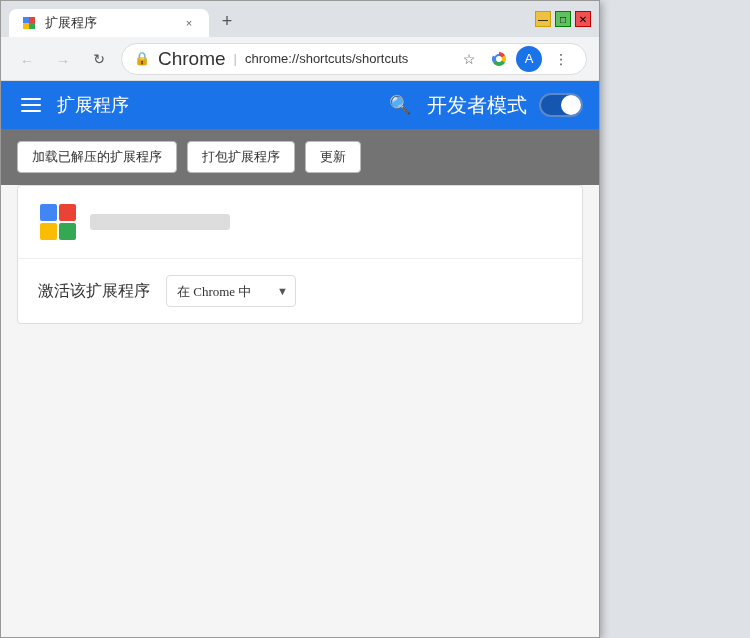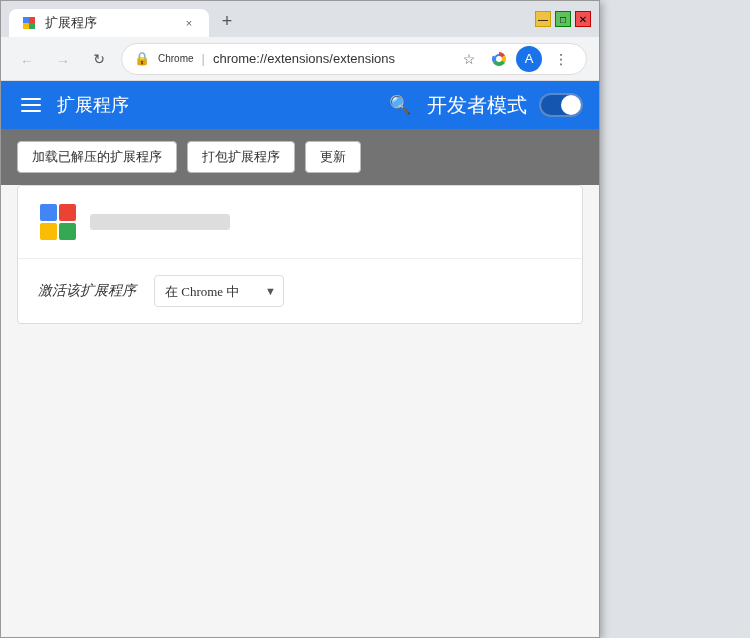--- a/index.html
+++ b/index.html
@@ -148,21 +148,21 @@
 
     .url-secure-icon {
       width: 16px;
       height: 16px;
       color: #5f6368;
       font-size: 13px;
     }
 
     .url-chrome-text {
       color: #333;
-      font-size: 10px;
+      font-size: 19px;
       font-weight: 500;
     }
 
     .url-separator {
       color: #bbb;
       font-size: 13px;
     }
 
     .url-path {
       color: #333;
@@ -350,24 +350,23 @@
     }
 
     .ext-card-body {
       padding: 16px 20px;
       display: flex;
       align-items: center;
       gap: 16px;
     }
 
     .shortcut-label {
-      font-size: 14px;
+      font-size: 16px;
       color: #333;
       min-width: 100px;
-      font-style: italic;
     }
 
     .shortcut-input {
       height: 32px;
       width: 190px;
       border: 1px solid #ddd;
       border-radius: 4px;
       padding: 0 10px;
       font-size: 13px;
       color: #aaa;
@@ -432,21 +431,21 @@
   </div>
 
   <div class="address-bar">
     <div class="nav-btn disabled">←</div>
     <div class="nav-btn disabled">→</div>
     <div class="nav-btn">↻</div>
     <div class="url-bar">
       <span class="url-secure-icon">🔒</span>
       <span class="url-chrome-text">Chrome</span>
       <span class="url-separator">|</span>
-      <span class="url-path">chrome://extensions/extensions</span>
+      <span class="url-path">chrome://shortcuts/shortcuts</span>
       <div class="url-actions">
         <div class="url-icon-btn">☆</div>
 
         <svg class="chrome-icon-colorful" viewBox="0 0 22 22">
           <circle cx="11" cy="11" r="5" fill="#4285F4"></circle>
           <path d="M11 4 A7 7 0 0 1 17.06 7.5 L11 11 Z" fill="#EA4335"></path>
           <path d="M17.06 7.5 A7 7 0 0 1 17.06 14.5 L11 11 Z" fill="#FBBC04"></path>
           <path d="M17.06 14.5 A7 7 0 0 1 4.94 14.5 L11 11 Z" fill="#34A853"></path>
           <path d="M4.94 14.5 A7 7 0 0 1 4.94 7.5 L11 11 Z" fill="#4285F4"></path>
           <circle cx="11" cy="11" r="3" fill="white"></circle>

